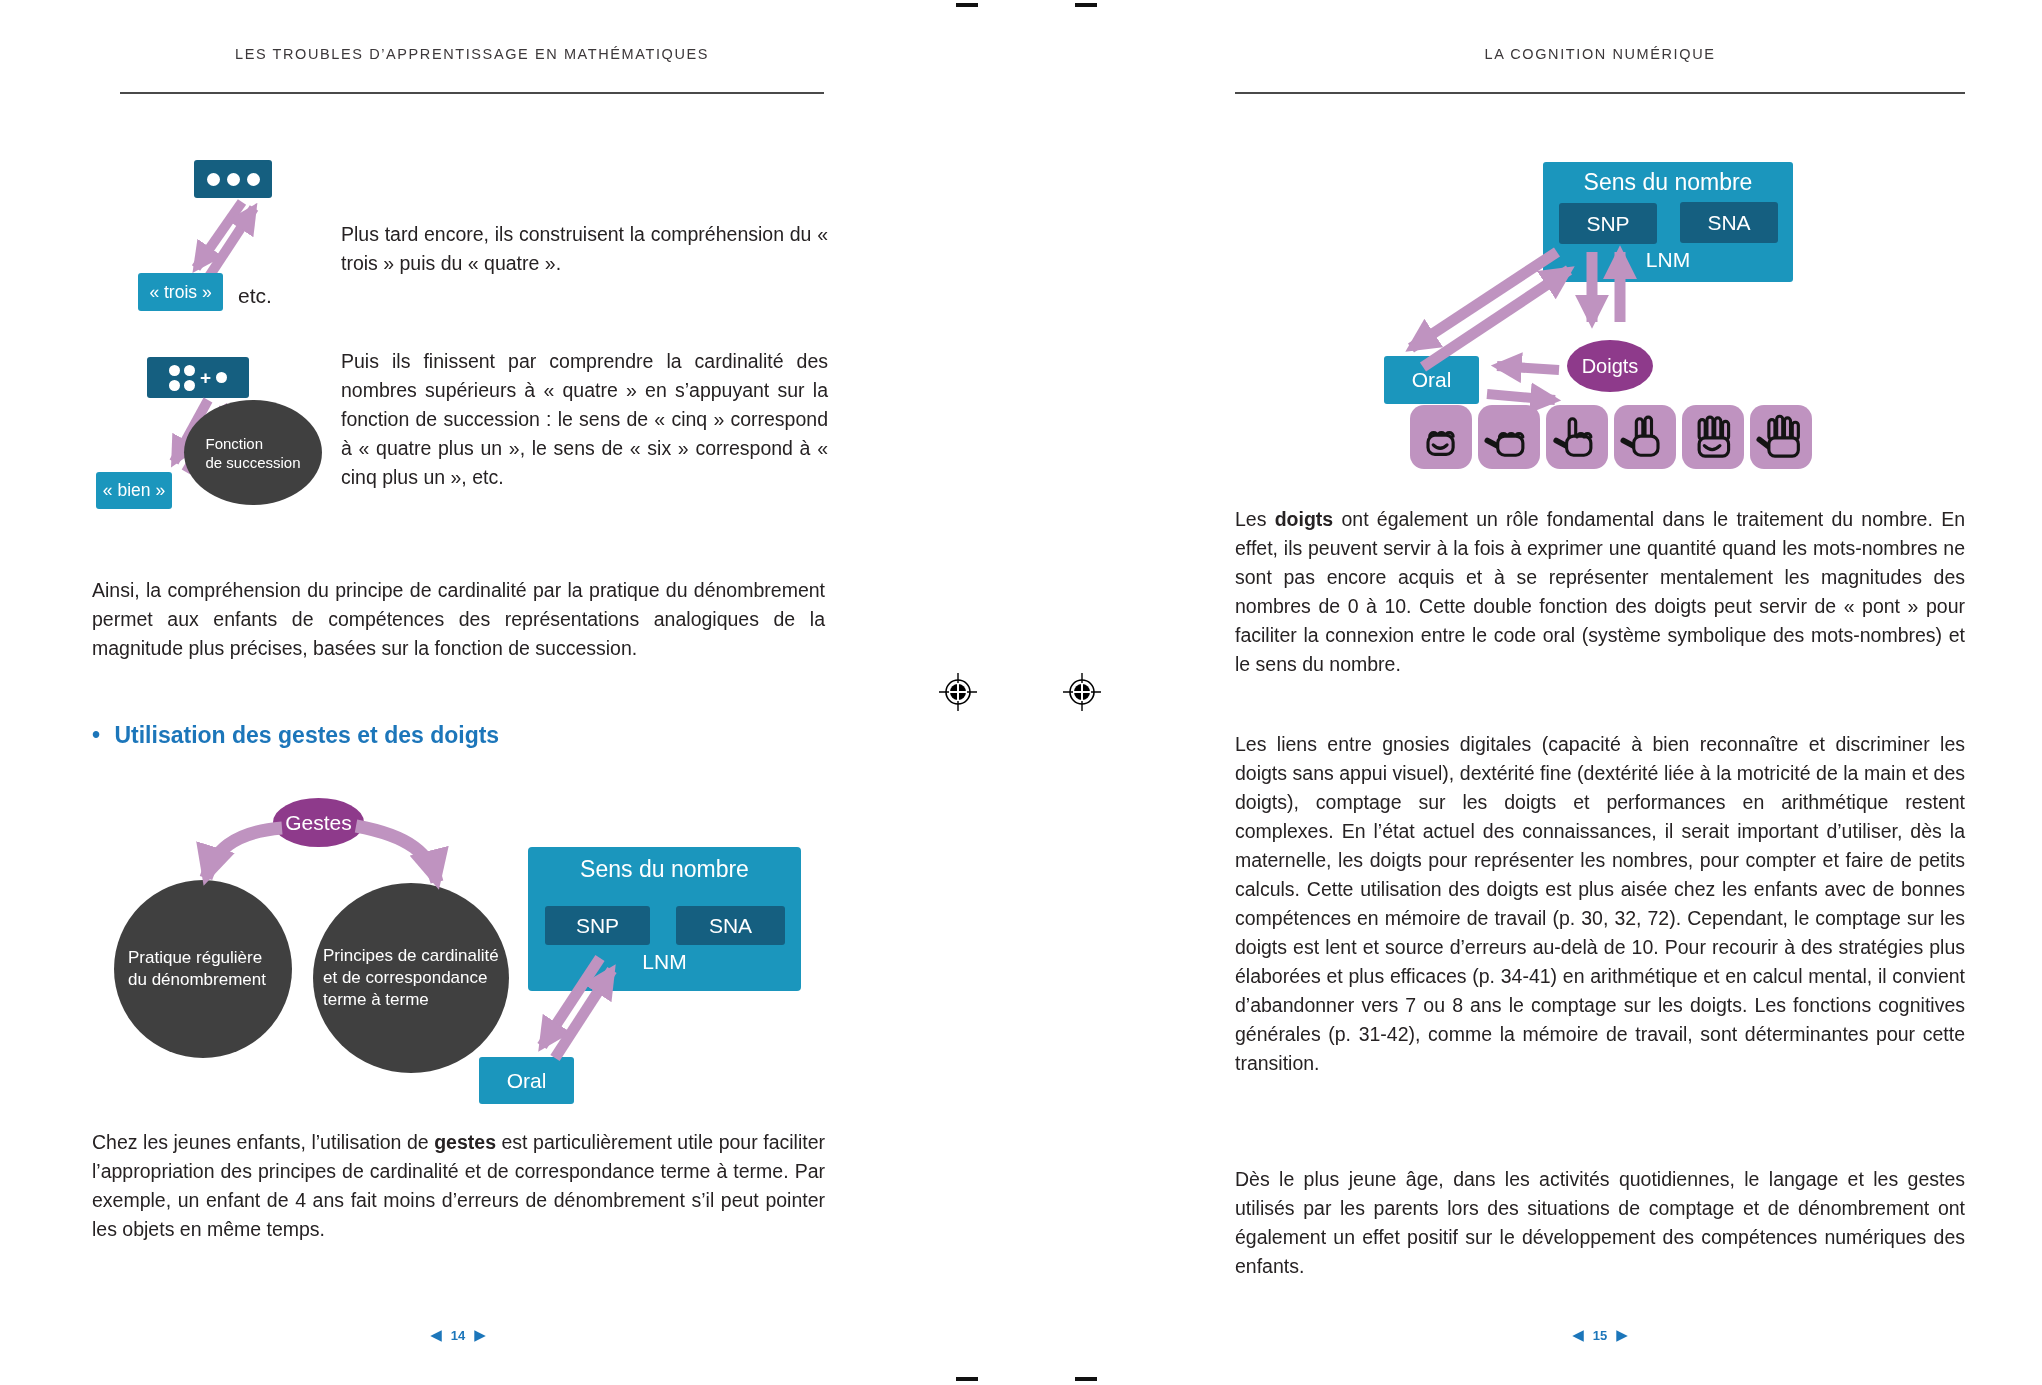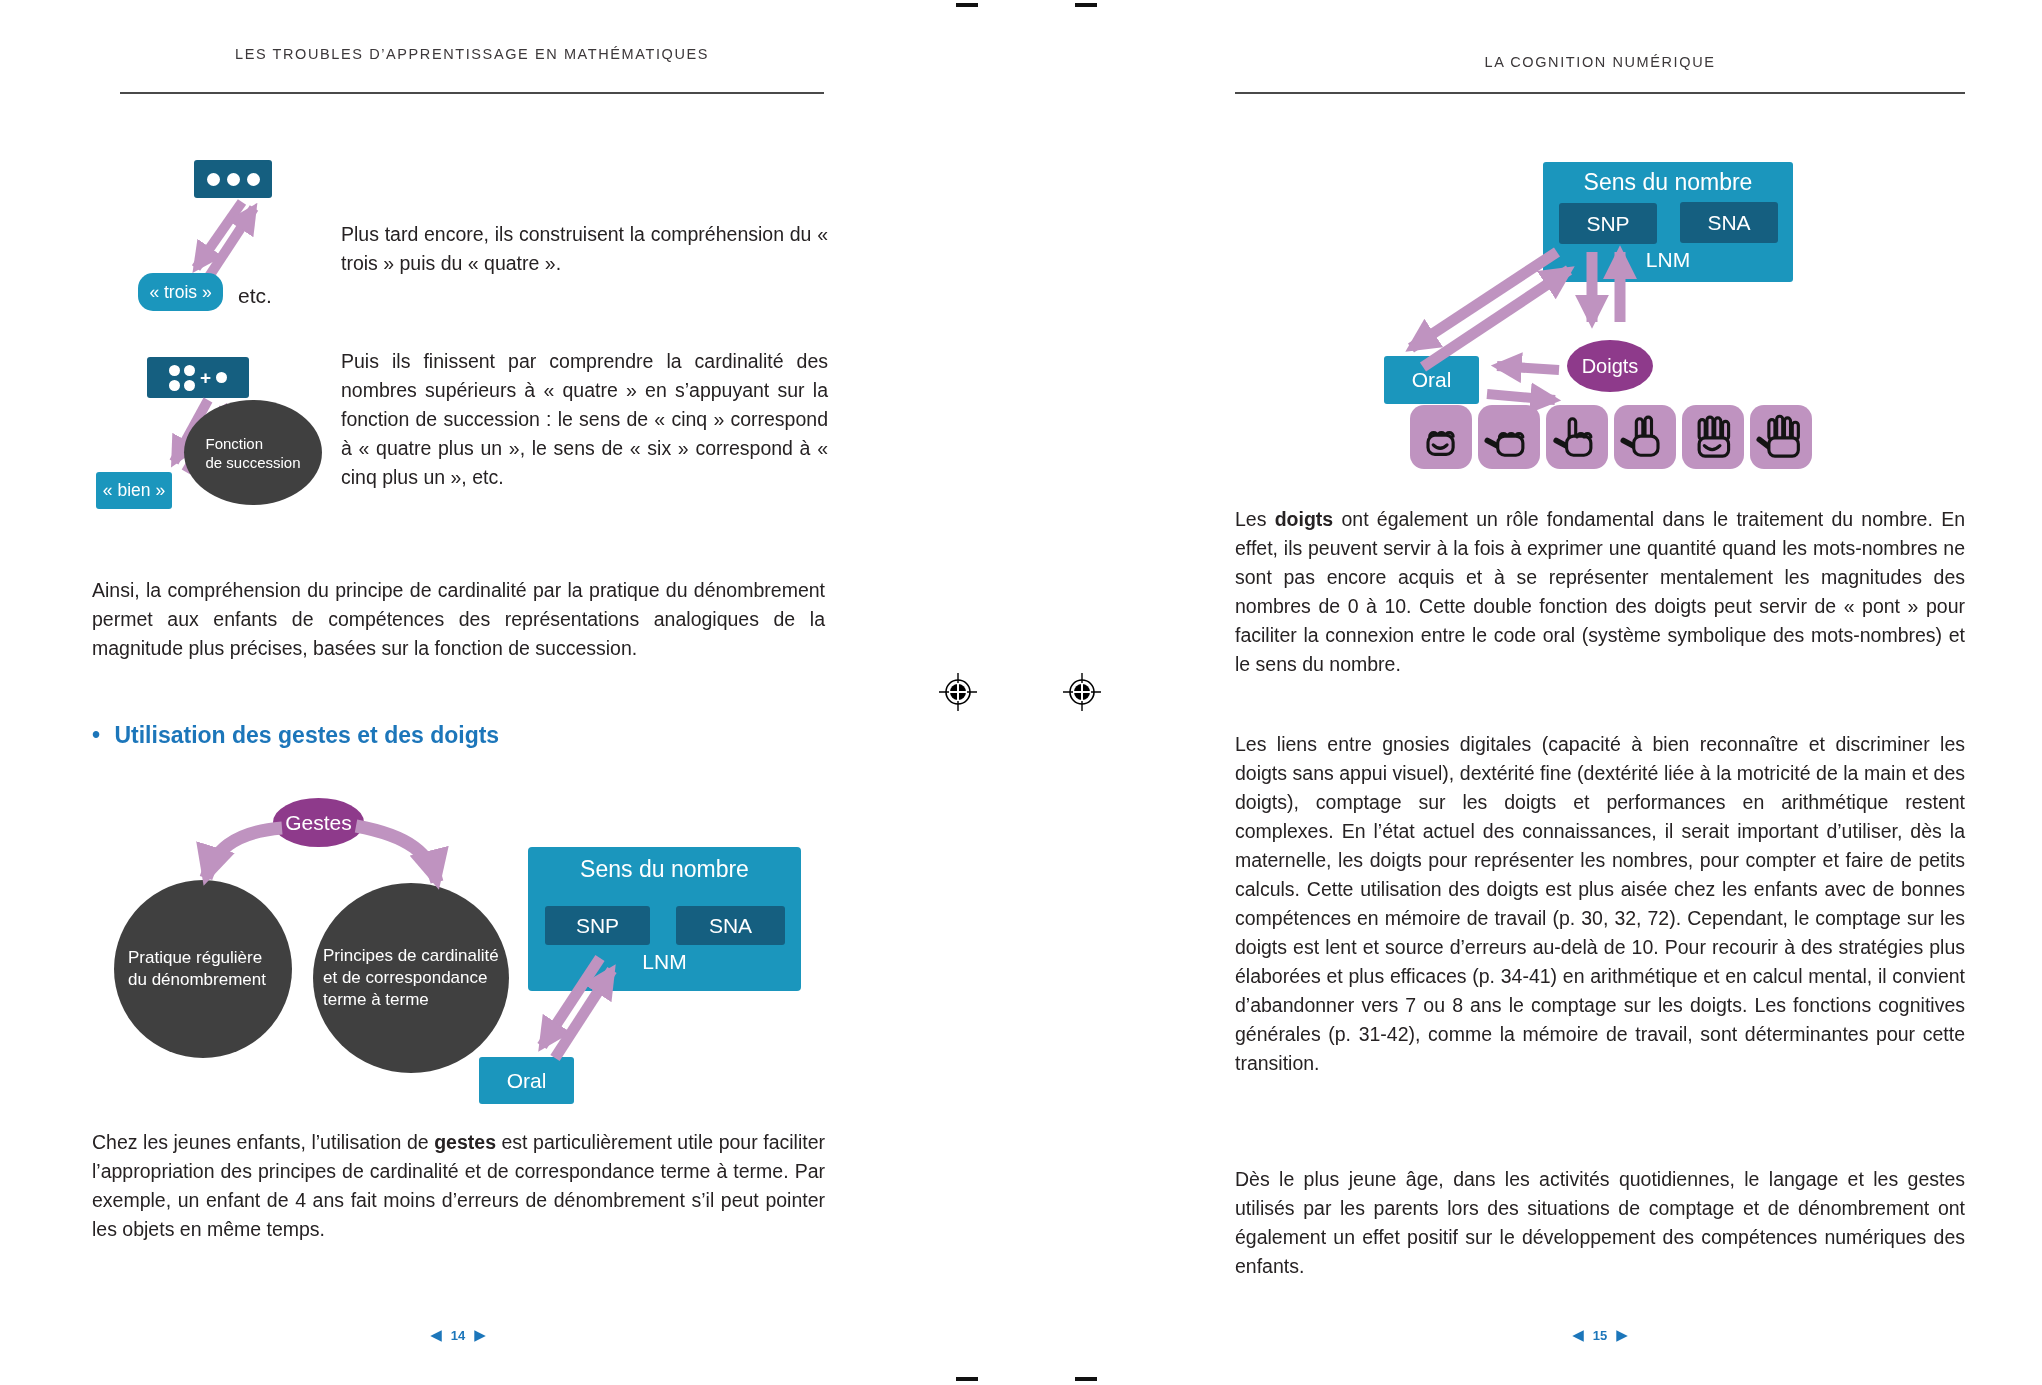--- a/index.html
+++ b/index.html
@@ -53,21 +53,21 @@
 
   <div class="abs tealdark" style="left:194px;top:160px;width:78px;height:38px;gap:7px;">
     <span class="dot"></span>
     <span class="dot"></span>
     <span class="dot"></span>
   </div>
   <svg class="abs" style="left:150px;top:196px;" width="140" height="90">
     <path d="M92,6 L46,72" stroke="#bf93c0" stroke-width="10" fill="none" marker-end="url(#ah)"></path>
     <path d="M58,82 L104,12" stroke="#bf93c0" stroke-width="10" fill="none" marker-end="url(#ah)"></path>
   </svg>
-  <div class="abs teal" style="left:138px;top:273px;width:85px;height:38px;font-size:17.5px;border-radius:15px;">« trois »</div>
+  <div class="abs teal" style="left:138px;top:273px;width:85px;height:38px;font-size:17.5px;">« trois »</div>
   <div class="abs etc" style="left:238px;top:284px;">etc.</div>
   <div class="abs p" style="left:341px;top:220px;width:487px;">Plus tard encore, ils construisent la compréhension du « trois » puis du « quatre ».</div>
 
   <div class="abs tealdark" style="left:147px;top:357px;width:102px;height:41px;gap:5px;">
     <span style="display:grid;grid-template-columns:11px 11px;gap:4px;">
       <span class="dot-s"></span>
       <span class="dot-s"></span>
       <span class="dot-s"></span>
       <span class="dot-s"></span>
     </span>
@@ -116,21 +116,21 @@
   <div class="abs p" style="left:92px;top:1128px;width:733px;">
     <span>Chez les jeunes enfants, l’utilisation de </span><b>gestes</b><span> est particulièrement utile pour faciliter l’appropriation des principes de cardinalité et de correspondance terme à terme. Par exemple, un enfant de 4 ans fait moins d’erreurs de dénombrement s’il peut pointer les objets en même temps.</span>
   </div>
 
   <div class="abs pagenav" style="left:388px;top:1328px;width:140px;">
     <span class="tri">◀</span>
     <span class="num">14</span>
     <span class="tri">▶</span>
   </div>
 
-  <div class="abs runhead" style="left:1235px;top:46px;width:730px;margin-top:8px;">LA COGNITION NUMÉRIQUE</div>
+  <div class="abs runhead" style="left:1235px;top:46px;width:730px;">LA COGNITION NUMÉRIQUE</div>
   <div class="abs rule" style="left:1235px;top:92px;width:730px;"></div>
 
   <div class="abs" style="left:1235px;top:120px;width:740px;height:360px;">
     <div class="abs teal" style="left:308px;top:42px;width:250px;height:120px;border-radius:3px;align-items:flex-start;">
       <div style="width:100%;text-align:center;margin-top:7px;font-size:23px;">Sens du nombre</div>
     </div>
     <div class="abs tealdark" style="left:324px;top:83px;width:98px;height:41px;font-size:21px;">SNP</div>
     <div class="abs tealdark" style="left:445px;top:82px;width:98px;height:41px;font-size:21px;">SNA</div>
     <div class="abs" style="left:308px;top:128px;width:250px;text-align:center;color:#fff;font-size:21px;">LNM</div>
     <div class="abs teal" style="left:149px;top:236px;width:95px;height:48px;font-size:21px;">Oral</div>

